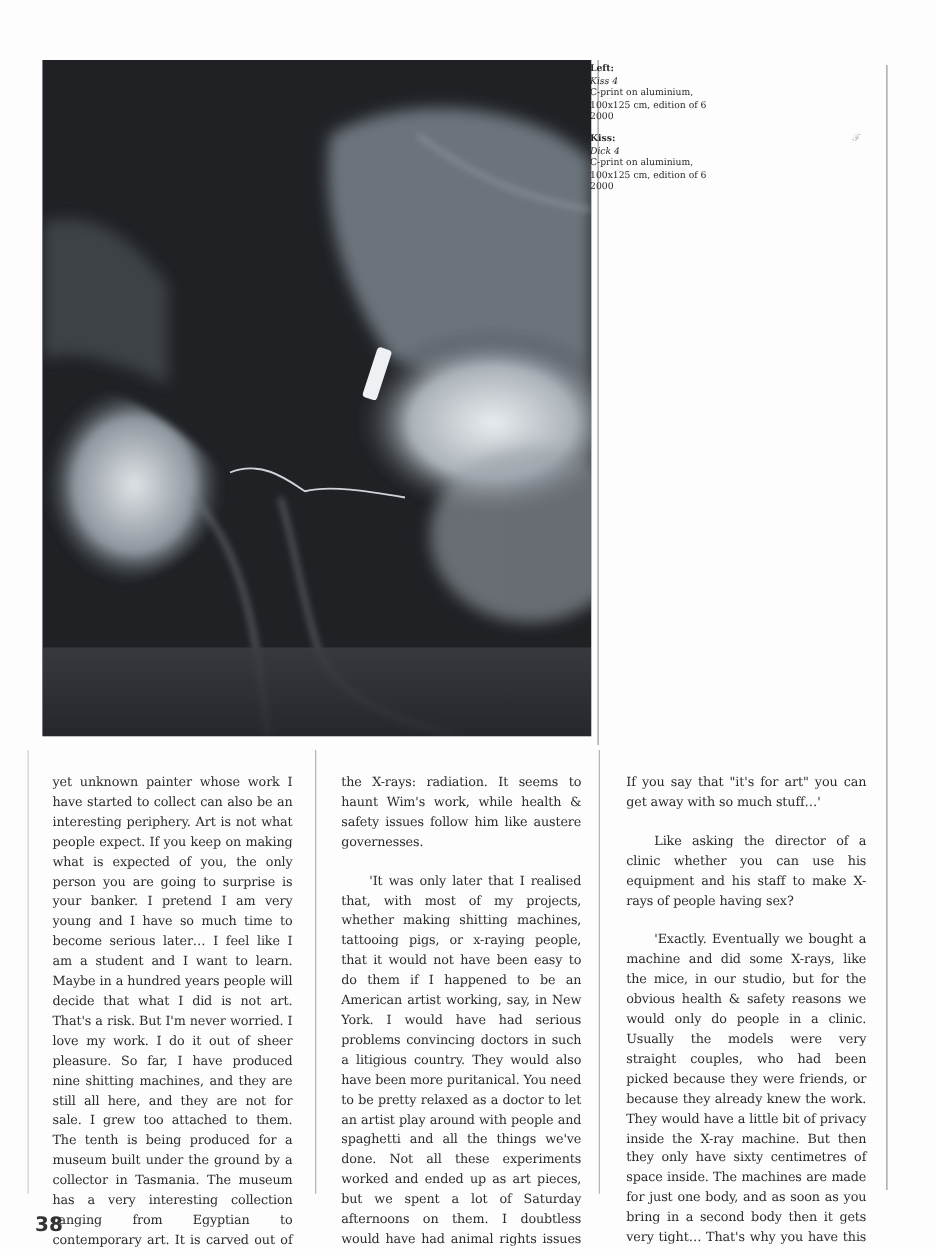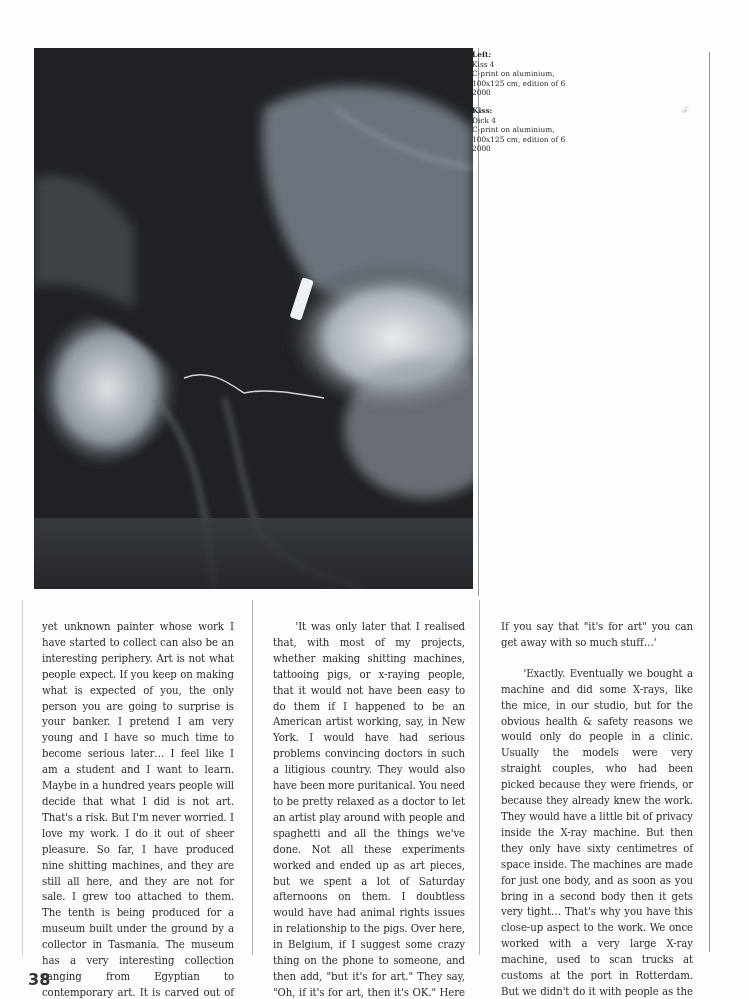--- a/index.html
+++ b/index.html
@@ -11,21 +11,21 @@
     position: absolute; left: 34px; top: 48px; width: 439px; height: 541px;
     background: #1e2024; overflow: hidden;
   }
   .photo svg { display: block; width: 100%; height: 100%; }
   .vline { position: absolute; width: 1px; background: #9a9a9a; }
   .caption {
     position: absolute; left: 472px; top: 50px; width: 150px;
     font-size: 7.4px; line-height: 9.6px; color: #2a2a2a;
   }
   .caption .label { font-weight: bold; }
-  .caption .title { }
+  .caption .title { font-style: italic; }
   .caption .block { margin-bottom: 8px; }
   .caption .line { display: block; }
   .col {
     position: absolute; top: 604px; width: 222px;
     font-size: 10.2px; line-height: 15.9px; text-align: justify; color: #2c2c2c;
     letter-spacing: -0.1px;
   }
   .col p { margin: 15px; }
   .col p.indent { text-indent: 2.2em; }
   .folio {
@@ -104,20 +104,22 @@
   </div>
 </div>
 
 <span class="mark" style="left:682px; top:104px;">ℱ</span>
 
 <div class="col" style="left:27px;">
   <p>yet unknown painter whose work I have started to collect can also be an interesting periphery. Art is not what people expect. If you keep on making what is expected of you, the only person you are going to surprise is your banker. I pretend I am very young and I have so much time to become serious later… I feel like I am a student and I want to learn. Maybe in a hundred years people will decide that what I did is not art. That's a risk. But I'm never worried. I love my work. I do it out of sheer pleasure. So far, I have produced nine shitting machines, and they are still all here, and they are not for sale. I grew too attached to them. The tenth is being produced for a museum built under the ground by a collector in Tasmania. The museum has a very interesting collection ranging from Egyptian to contemporary art. It is carved out of the rocks, like a James Bond set, fifty metres under the desert, ready for the next nuclear outfall.'</p>
   <p class="indent">Nuclear outfall? I can't help making the obvious connection between this and</p>
 </div>
 <div class="col" style="left:258px;">
+  <p>the X-rays: radiation. It seems to haunt Wim's work, while health &amp; safety issues follow him like austere governesses.</p>
   <p class="indent">'It was only later that I realised that, with most of my projects, whether making shitting machines, tattooing pigs, or x-raying people, that it would not have been easy to do them if I happened to be an American artist working, say, in New York. I would have had serious problems convincing doctors in such a litigious country. They would also have been more puritanical. You need to be pretty relaxed as a doctor to let an artist play around with people and spaghetti and all the things we've done. Not all these experiments worked and ended up as art pieces, but we spent a lot of Saturday afternoons on them. I doubtless would have had animal rights issues in relationship to the pigs. Over here, in Belgium, if I suggest some crazy thing on the phone to someone, and then add, "but it's for art." They say, "Oh, if it's for art, then it's OK." Here artists enjoy a certain public status.</p>
 </div>
 <div class="col" style="left:486px;">
   <p>If you say that "it's for art" you can get away with so much stuff…'</p>
+  <p class="indent">Like asking the director of a clinic whether you can use his equipment and his staff to make X-rays of people having sex?</p>
   <p class="indent">'Exactly. Eventually we bought a machine and did some X-rays, like the mice, in our studio, but for the obvious health &amp; safety reasons we would only do people in a clinic. Usually the models were very straight couples, who had been picked because they were friends, or because they already knew the work. They would have a little bit of privacy inside the X-ray machine. But then they only have sixty centimetres of space inside. The machines are made for just one body, and as soon as you bring in a second body then it gets very tight… That's why you have this close-up aspect to the work. We once worked with a very large X-ray machine, used to scan trucks at customs at the port in Rotterdam. But we didn't do it with people as the radiation is not adapted to human bodies.</p>
 </div>
 
 <div class="folio">38</div>
 
 </body></html>

